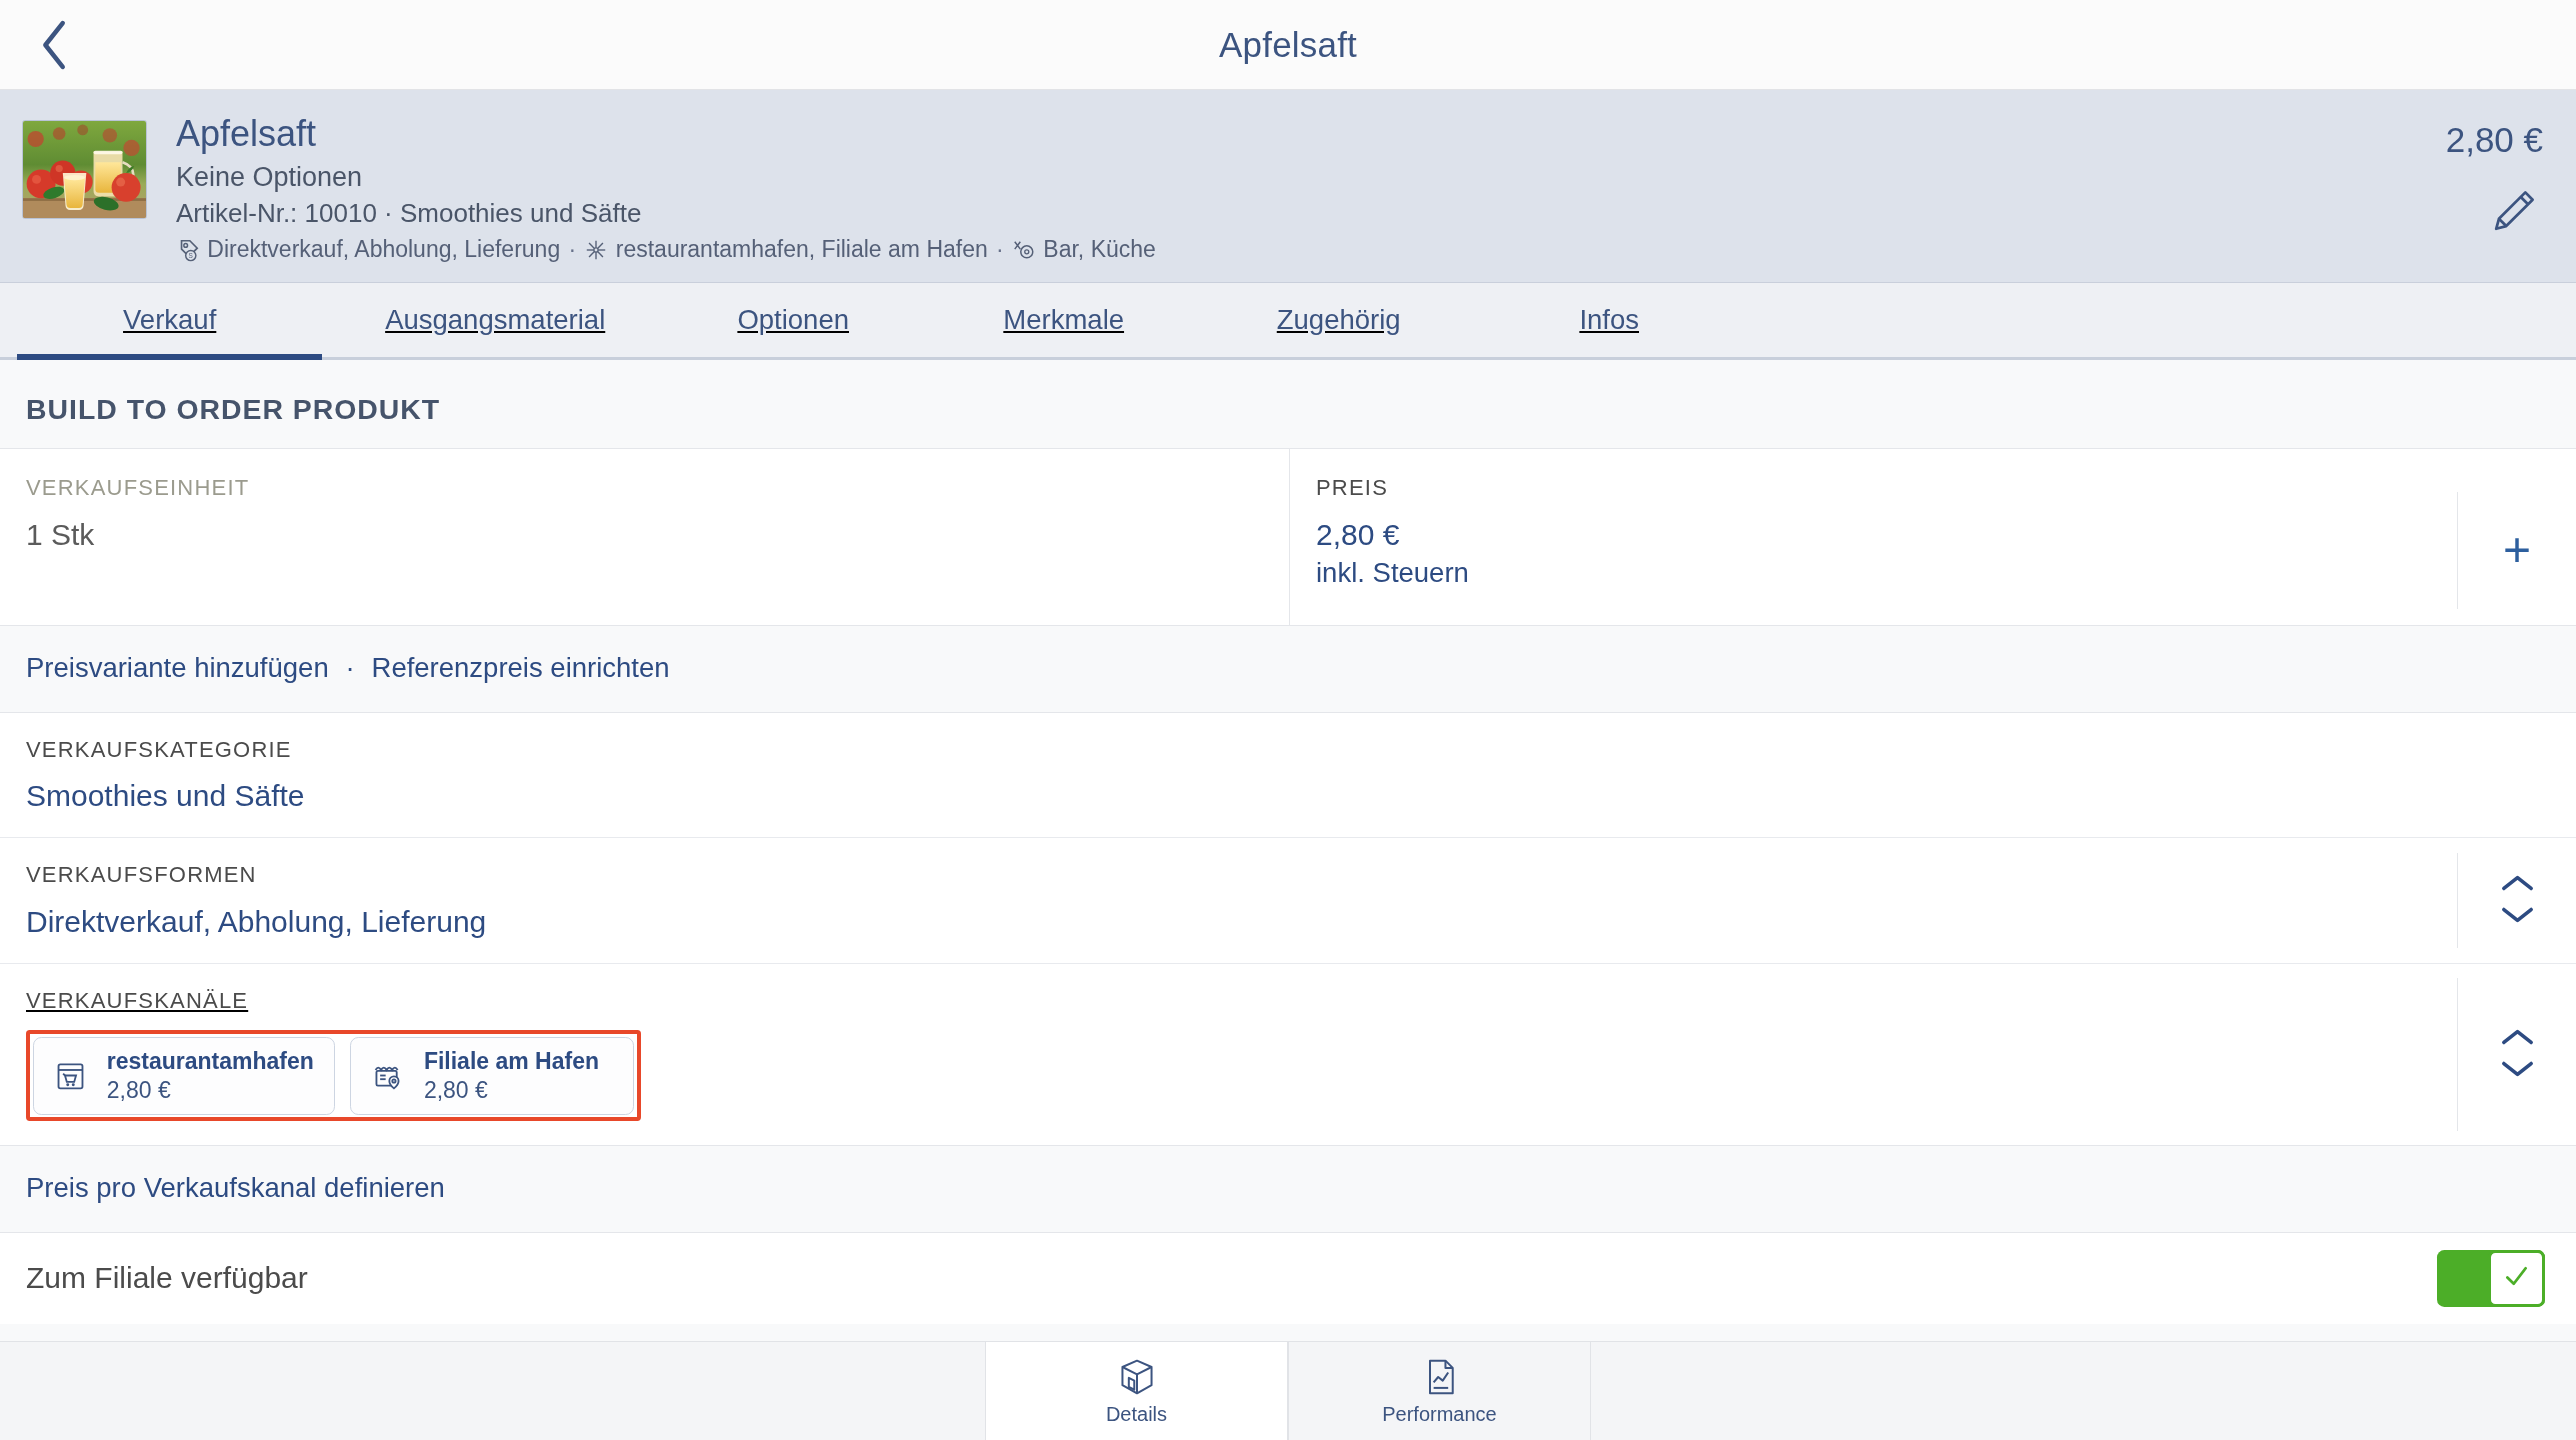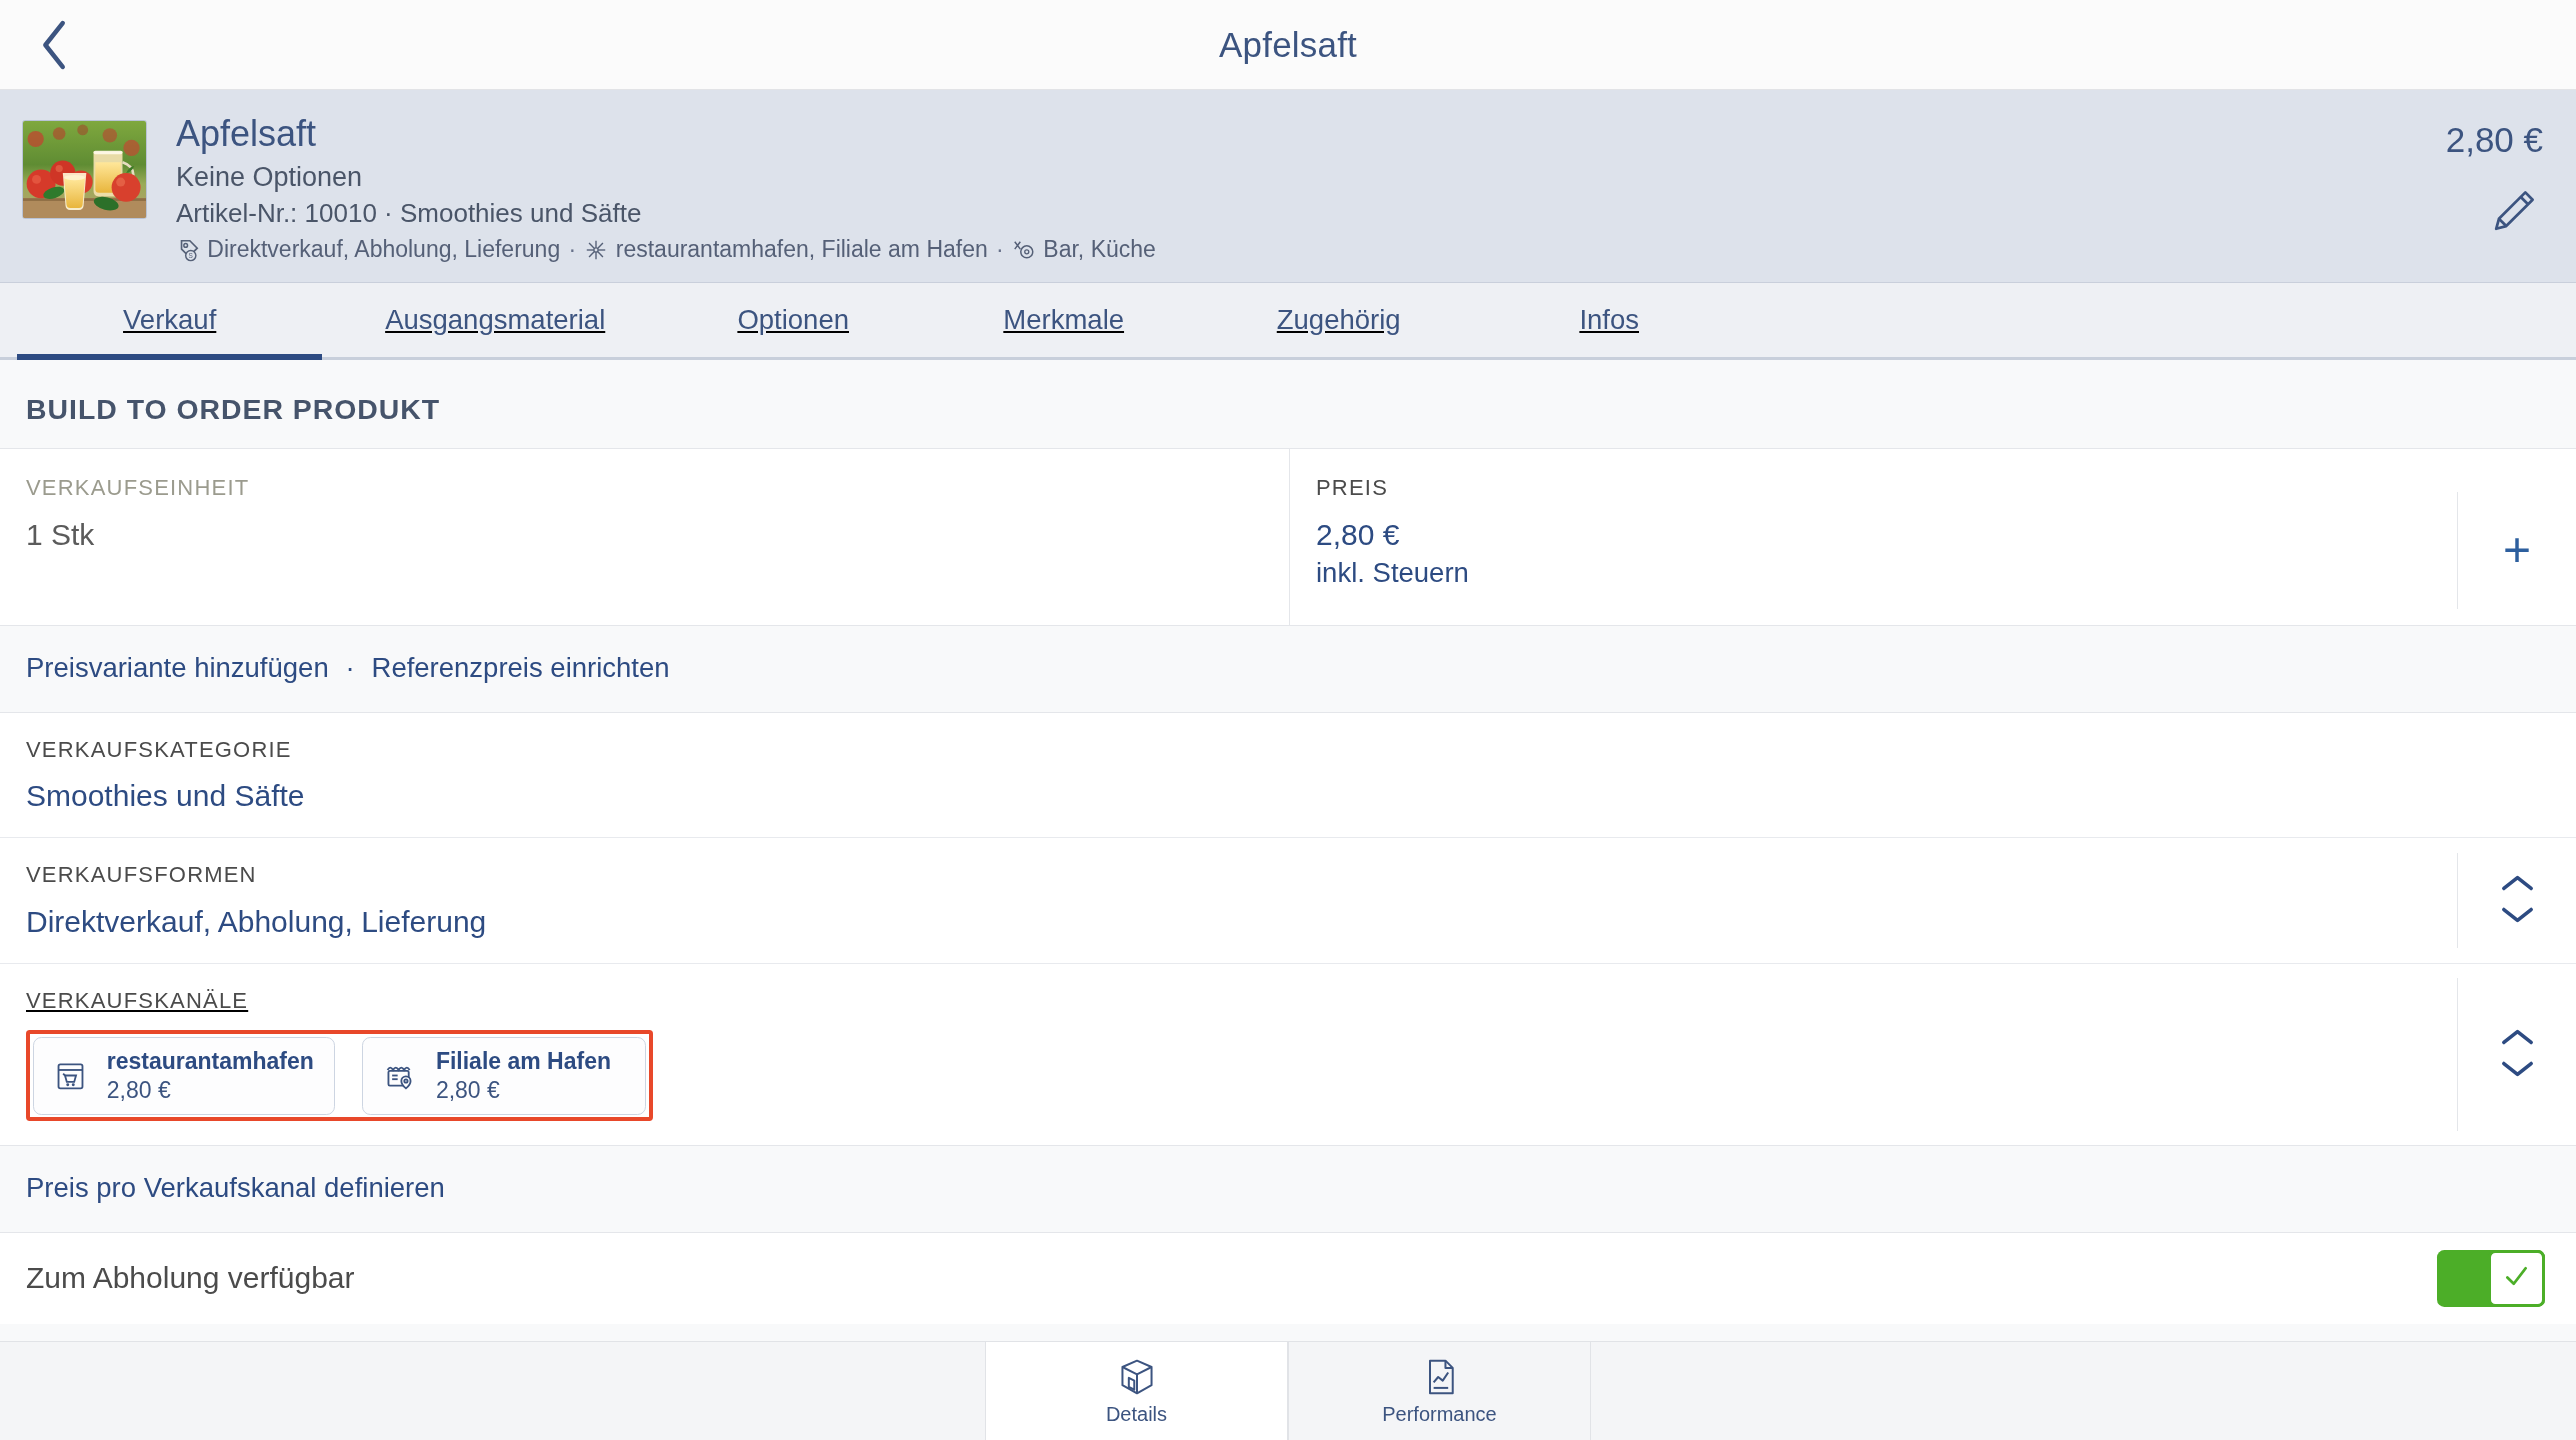--- a/index.html
+++ b/index.html
@@ -286,21 +286,21 @@
     align-items: center;
     justify-content: center;
     gap: 9.2px;
     margin: 14.7px 0;
     cursor: pointer;
   }
 
   
   .chips-wrap {
     display: inline-flex;
-    gap: 16px;
+    gap: 4px;
     border: 4.6px solid #e8482a;
     border-radius: 3.7px;
     padding: 2.8px 2.8px;
     align-items: center;
   }
   .chip {
     display: flex;
     align-items: center;
     gap: 16.5px;
     border: 1.8px solid #cdd5e2;
@@ -652,21 +652,21 @@
           </span>
         </div>
       </div>
     </div>
 
     <div class="links-row">
       <span class="lnk">Preis pro Verkaufskanal definieren</span>
     </div>
 
     <div class="toggle-row">
-      <div class="toggle-label">Zum Abholung verfügbar</div>
+      <div class="toggle-label">Zum Filiale verfügbar</div>
       <div class="toggle">
         <div class="toggle-knob">
           <span>
             <svg width="31" height="31" viewBox="0 0 34 34">
               <polyline points="7,18 14,25 27,8" fill="none" stroke="#4cae28" stroke-width="3" stroke-linecap="round" stroke-linejoin="round"></polyline>
             </svg>
           </span>
         </div>
       </div>
     </div>

